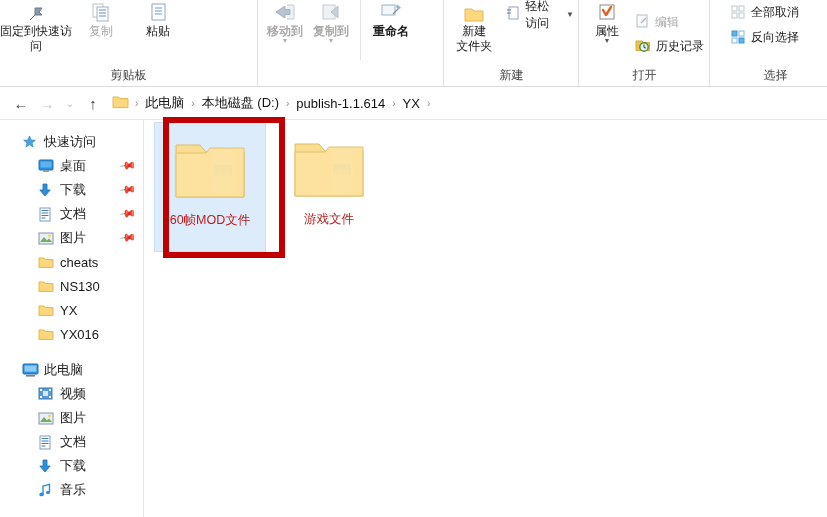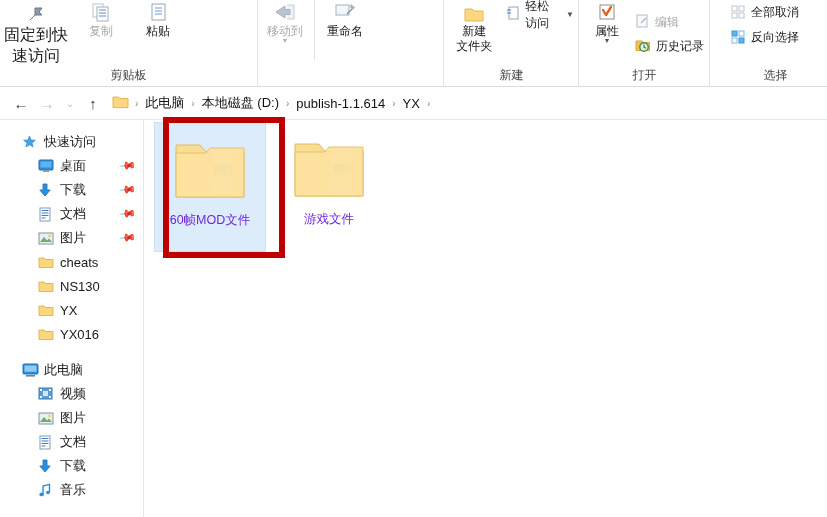--- a/index.html
+++ b/index.html
@@ -79,21 +79,21 @@
   .pin { position:absolute; right:8px; top:6px; color:#9a9a9a; font-size:11px; transform:rotate(40deg); }
   .navgap { height:12px; }
 
   #content { flex:1; height:397px; background:#ffffff; position:relative; padding:6px 0 0 8px; }
   .tile {
     position:absolute; width:112px; height:130px;
     display:flex; flex-direction:column; align-items:center; justify-content:flex-start;
     padding-top:14px;
   }
   .tile.selected { background:#dcecfb; border:1px solid #cce0f5; }
-  .tilelabel { font-size:12.5px; color:#6d28d9; margin-top:6px; text-align:right; line-height:15px; }
+  .tilelabel { font-size:12.5px; color:#b91c1c; margin-top:6px; text-align:right; line-height:15px; }
 
   
   #annot {
     position:absolute; border:6px solid #c00000; background:transparent;
     pointer-events:none;
   }
 </style>
 </head>
 <body>
 
@@ -102,21 +102,21 @@
   <div id="ribbon">
 
     <div class="rgroup" style="width:257px;">
       <div class="rbody">
         <div class="bigbtn" style="width:72px;">
           <div class="bico">
             <svg width="20" height="20" viewBox="0 0 20 20">
               <path d="M4 16 L9 11 M9 4 L16 4 L13 8 L16 11 L9 11 L9 4 Z" fill="#8c9aa8" stroke="#6b7886" stroke-width="1"></path>
             </svg>
           </div>
-          <div style="font-size:16px;line-height:21px;">
+          <div style="font-size:12px;line-height:15px;">
             <span>固定到快速访问</span>
           </div>
         </div>
 
         <div class="bigbtn dim" style="width:58px;">
           <div class="bico">
             <svg width="22" height="22" viewBox="0 0 22 22">
               <rect x="3" y="2" width="10" height="13" fill="#ffffff" stroke="#b9c4ce" stroke-width="1"></rect>
               <rect x="7" y="5" width="11" height="14" fill="#ffffff" stroke="#9fb0c0" stroke-width="1"></rect>
               <line x1="9" y1="8" x2="16" y2="8" stroke="#5b8fc9" stroke-width="1"></line>
@@ -136,30 +136,40 @@
               <line x1="8" y1="12" x2="15" y2="12" stroke="#6c9bd2" stroke-width="1"></line>
             </svg>
           </div>
           <div><span>粘贴</span></div>
         </div>
 
       </div>
       <div class="rlabel" style="width:257px;">剪贴板</div>
     </div>
 
-    <div class="rgroup" style="width:186px;">
+    <div class="rgroup" style="width:186px;font-weight:bold;">
       <div class="rbody" style="padding-left:4px;">
         <div class="bigbtn dim" style="width:46px;">
           <div class="bico">
             <svg width="24" height="22" viewBox="0 0 24 22">
               <path d="M14 3 h7 v14 h-7" fill="#eef2f6" stroke="#c3ccd5" stroke-width="1"></path>
               <path d="M12 4 L3 10 L12 16 L12 12.5 L17 12.5 L17 7.5 L12 7.5 Z" fill="#b8c4d0" stroke="#a3b1bf" stroke-width="1"></path>
             </svg>
           </div>
           <div>移动到</div>
+          <div class="caretdim">▼</div>
+        </div>
+        <div class="bigbtn dim" style="width:46px;">
+          <div class="bico">
+            <svg width="24" height="22" viewBox="0 0 24 22">
+              <rect x="4" y="3" width="12" height="14" fill="#eef2f6" stroke="#c3ccd5" stroke-width="1"></rect>
+              <path d="M12 10 L19 4 L19 16 Z" fill="#c8d2dc" stroke="#b3bec9" stroke-width="1"></path>
+            </svg>
+          </div>
+          <div>复制到</div>
           <div class="caretdim">▼</div>
         </div>
         <div style="width:1px;height:60px;background:#e2e2e2;margin:0 6px;"></div>
         <div class="bigbtn" style="width:48px;">
           <div class="bico">
             <svg width="26" height="22" viewBox="0 0 26 22">
               <rect x="4" y="3" width="13" height="10" fill="#f3f7fb" stroke="#9fb2c4" stroke-width="1"></rect>
               <path d="M15 12 L22 5" stroke="#7b8fa3" stroke-width="1.3"></path>
               <path d="M19 2 l4 4 l-3 1 l-2 -2 z" fill="#9fb2c4"></path>
             </svg>

